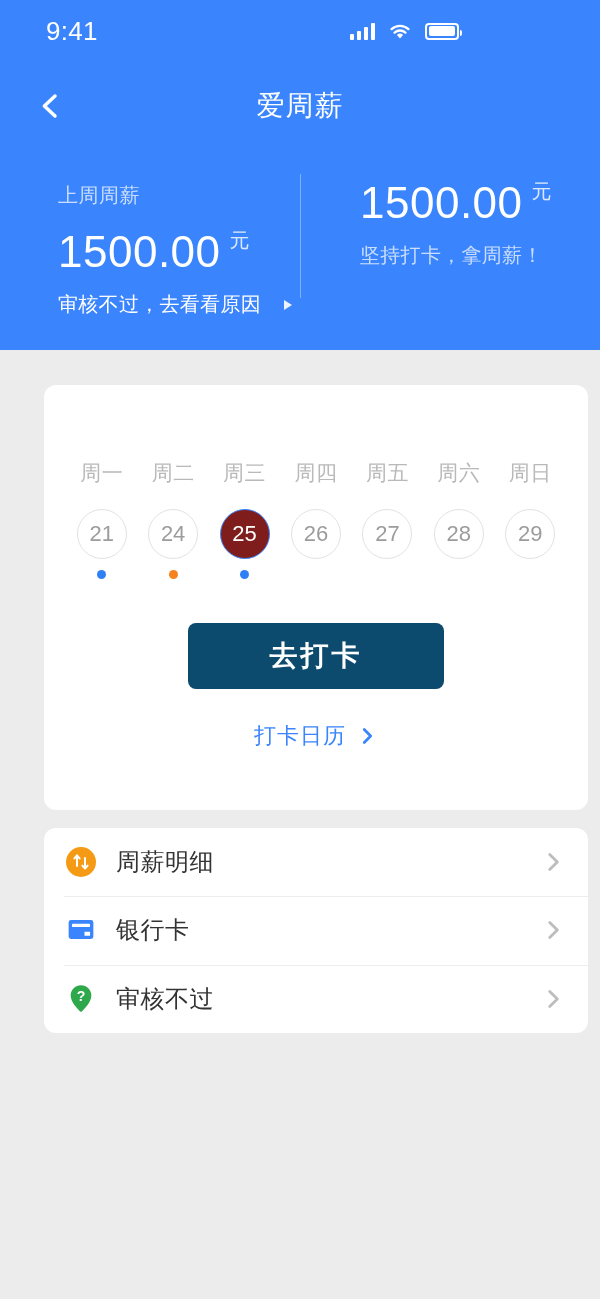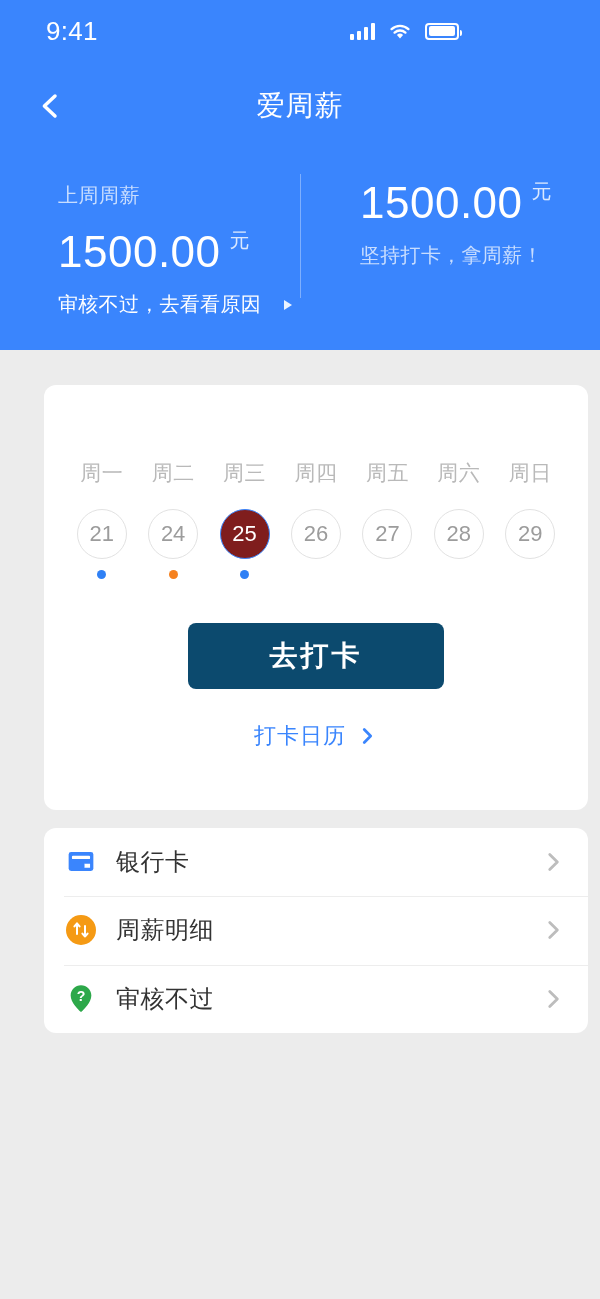--- a/index.html
+++ b/index.html
@@ -241,51 +241,51 @@
         <svg viewBox="0 0 24 24" width="22" height="22">
           <path d="M9 5 16 12 9 19" stroke="#3a85fd" stroke-width="3" fill="none" stroke-linecap="round" stroke-linejoin="round"></path>
         </svg>
       </span>
     </div>
   </div>
 
   <div class="card card-menu" id="menu-list">
       <div class="menu-item">
         <span class="menu-icon">
+          <svg viewBox="0 0 34 34" width="34" height="34">
+            <circle cx="17" cy="17" r="15" fill="#f59a14"></circle>
+            <path d="M13 21V10.5M13 10.5 10.4 13.4M13 10.5l2.6 2.9" stroke="#fff" stroke-width="2" fill="none" stroke-linecap="round" stroke-linejoin="round"></path>
+            <path d="M21 13v10.5M21 23.5l2.6-2.9M21 23.5l-2.6-2.9" stroke="#fff" stroke-width="2" fill="none" stroke-linecap="round" stroke-linejoin="round"></path>
+          </svg>
+        </span>
+        <span class="menu-label">周薪明细</span>
+        <span class="menu-chev">
+          <svg viewBox="0 0 24 24" width="26" height="26">
+            <path d="M9 5 16 12 9 19" stroke="#bdbdbd" stroke-width="2.6" fill="none" stroke-linecap="round" stroke-linejoin="round"></path>
+          </svg>
+        </span>
+      </div>
+      <div class="menu-item">
+        <span class="menu-icon">
           <svg viewBox="0 0 34 34" width="34" height="28">
             <rect x="2" y="5" width="30" height="23" rx="3" fill="#3a85fd"></rect>
             <rect x="6" y="9.5" width="22" height="4" rx="1.2" fill="#fff"></rect>
             <path d="M21 19h7v5h-7z" fill="#fff"></path>
             <path d="M21 19l-2.5 5H21z" fill="#3a85fd"></path>
           </svg>
         </span>
         <span class="menu-label">银行卡</span>
         <span class="menu-chev">
           <svg viewBox="0 0 24 24" width="26" height="26">
             <path d="M9 5 16 12 9 19" stroke="#bdbdbd" stroke-width="2.6" fill="none" stroke-linecap="round" stroke-linejoin="round"></path>
           </svg>
         </span>
       </div>
       <div class="menu-item">
         <span class="menu-icon">
-          <svg viewBox="0 0 34 34" width="34" height="34">
-            <circle cx="17" cy="17" r="15" fill="#f59a14"></circle>
-            <path d="M13 21V10.5M13 10.5 10.4 13.4M13 10.5l2.6 2.9" stroke="#fff" stroke-width="2" fill="none" stroke-linecap="round" stroke-linejoin="round"></path>
-            <path d="M21 13v10.5M21 23.5l2.6-2.9M21 23.5l-2.6-2.9" stroke="#fff" stroke-width="2" fill="none" stroke-linecap="round" stroke-linejoin="round"></path>
-          </svg>
-        </span>
-        <span class="menu-label">周薪明细</span>
-        <span class="menu-chev">
-          <svg viewBox="0 0 24 24" width="26" height="26">
-            <path d="M9 5 16 12 9 19" stroke="#bdbdbd" stroke-width="2.6" fill="none" stroke-linecap="round" stroke-linejoin="round"></path>
-          </svg>
-        </span>
-      </div>
-      <div class="menu-item">
-        <span class="menu-icon">
           <svg viewBox="0 0 34 34" width="32" height="34">
             <path d="M17 2.5c6.1 0 11 4.8 11 10.8 0 7.3-8.4 15.4-10.3 17.1a1 1 0 0 1-1.4 0C14.4 28.7 6 20.6 6 13.3 6 7.3 10.9 2.5 17 2.5Z" fill="#2da84a"></path>
             <text x="17" y="19.5" text-anchor="middle" font-family="Liberation Sans, sans-serif" font-size="15" font-weight="bold" fill="#fff">?</text>
           </svg>
         </span>
         <span class="menu-label">审核不过</span>
         <span class="menu-chev">
           <svg viewBox="0 0 24 24" width="26" height="26">
             <path d="M9 5 16 12 9 19" stroke="#bdbdbd" stroke-width="2.6" fill="none" stroke-linecap="round" stroke-linejoin="round"></path>
           </svg>

